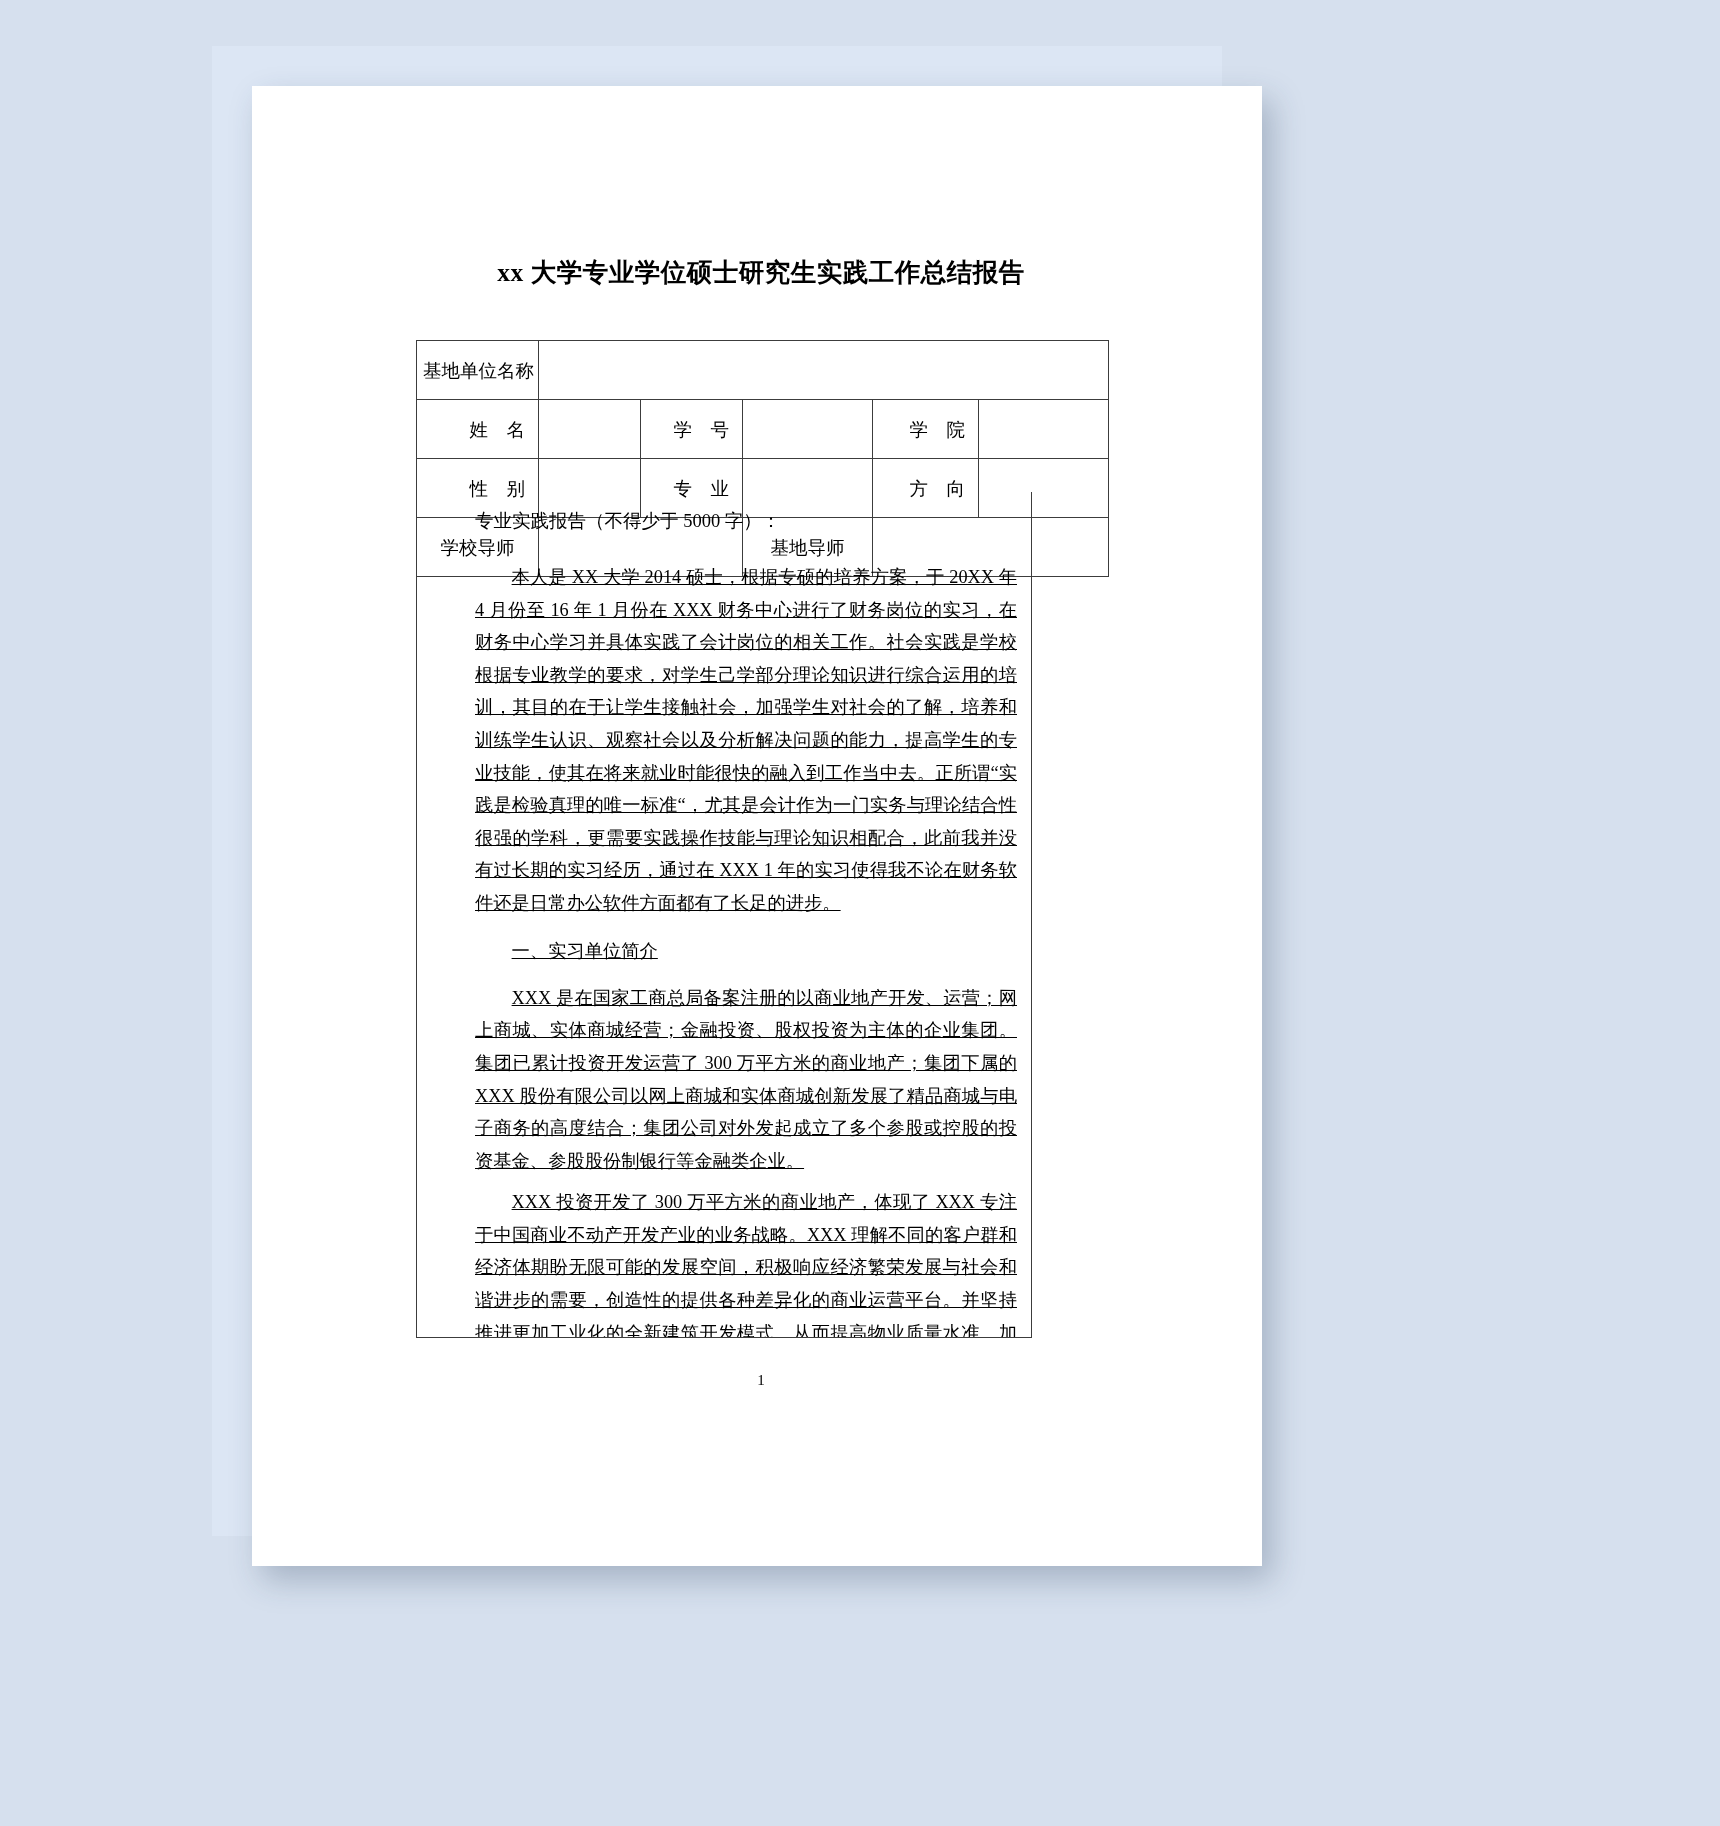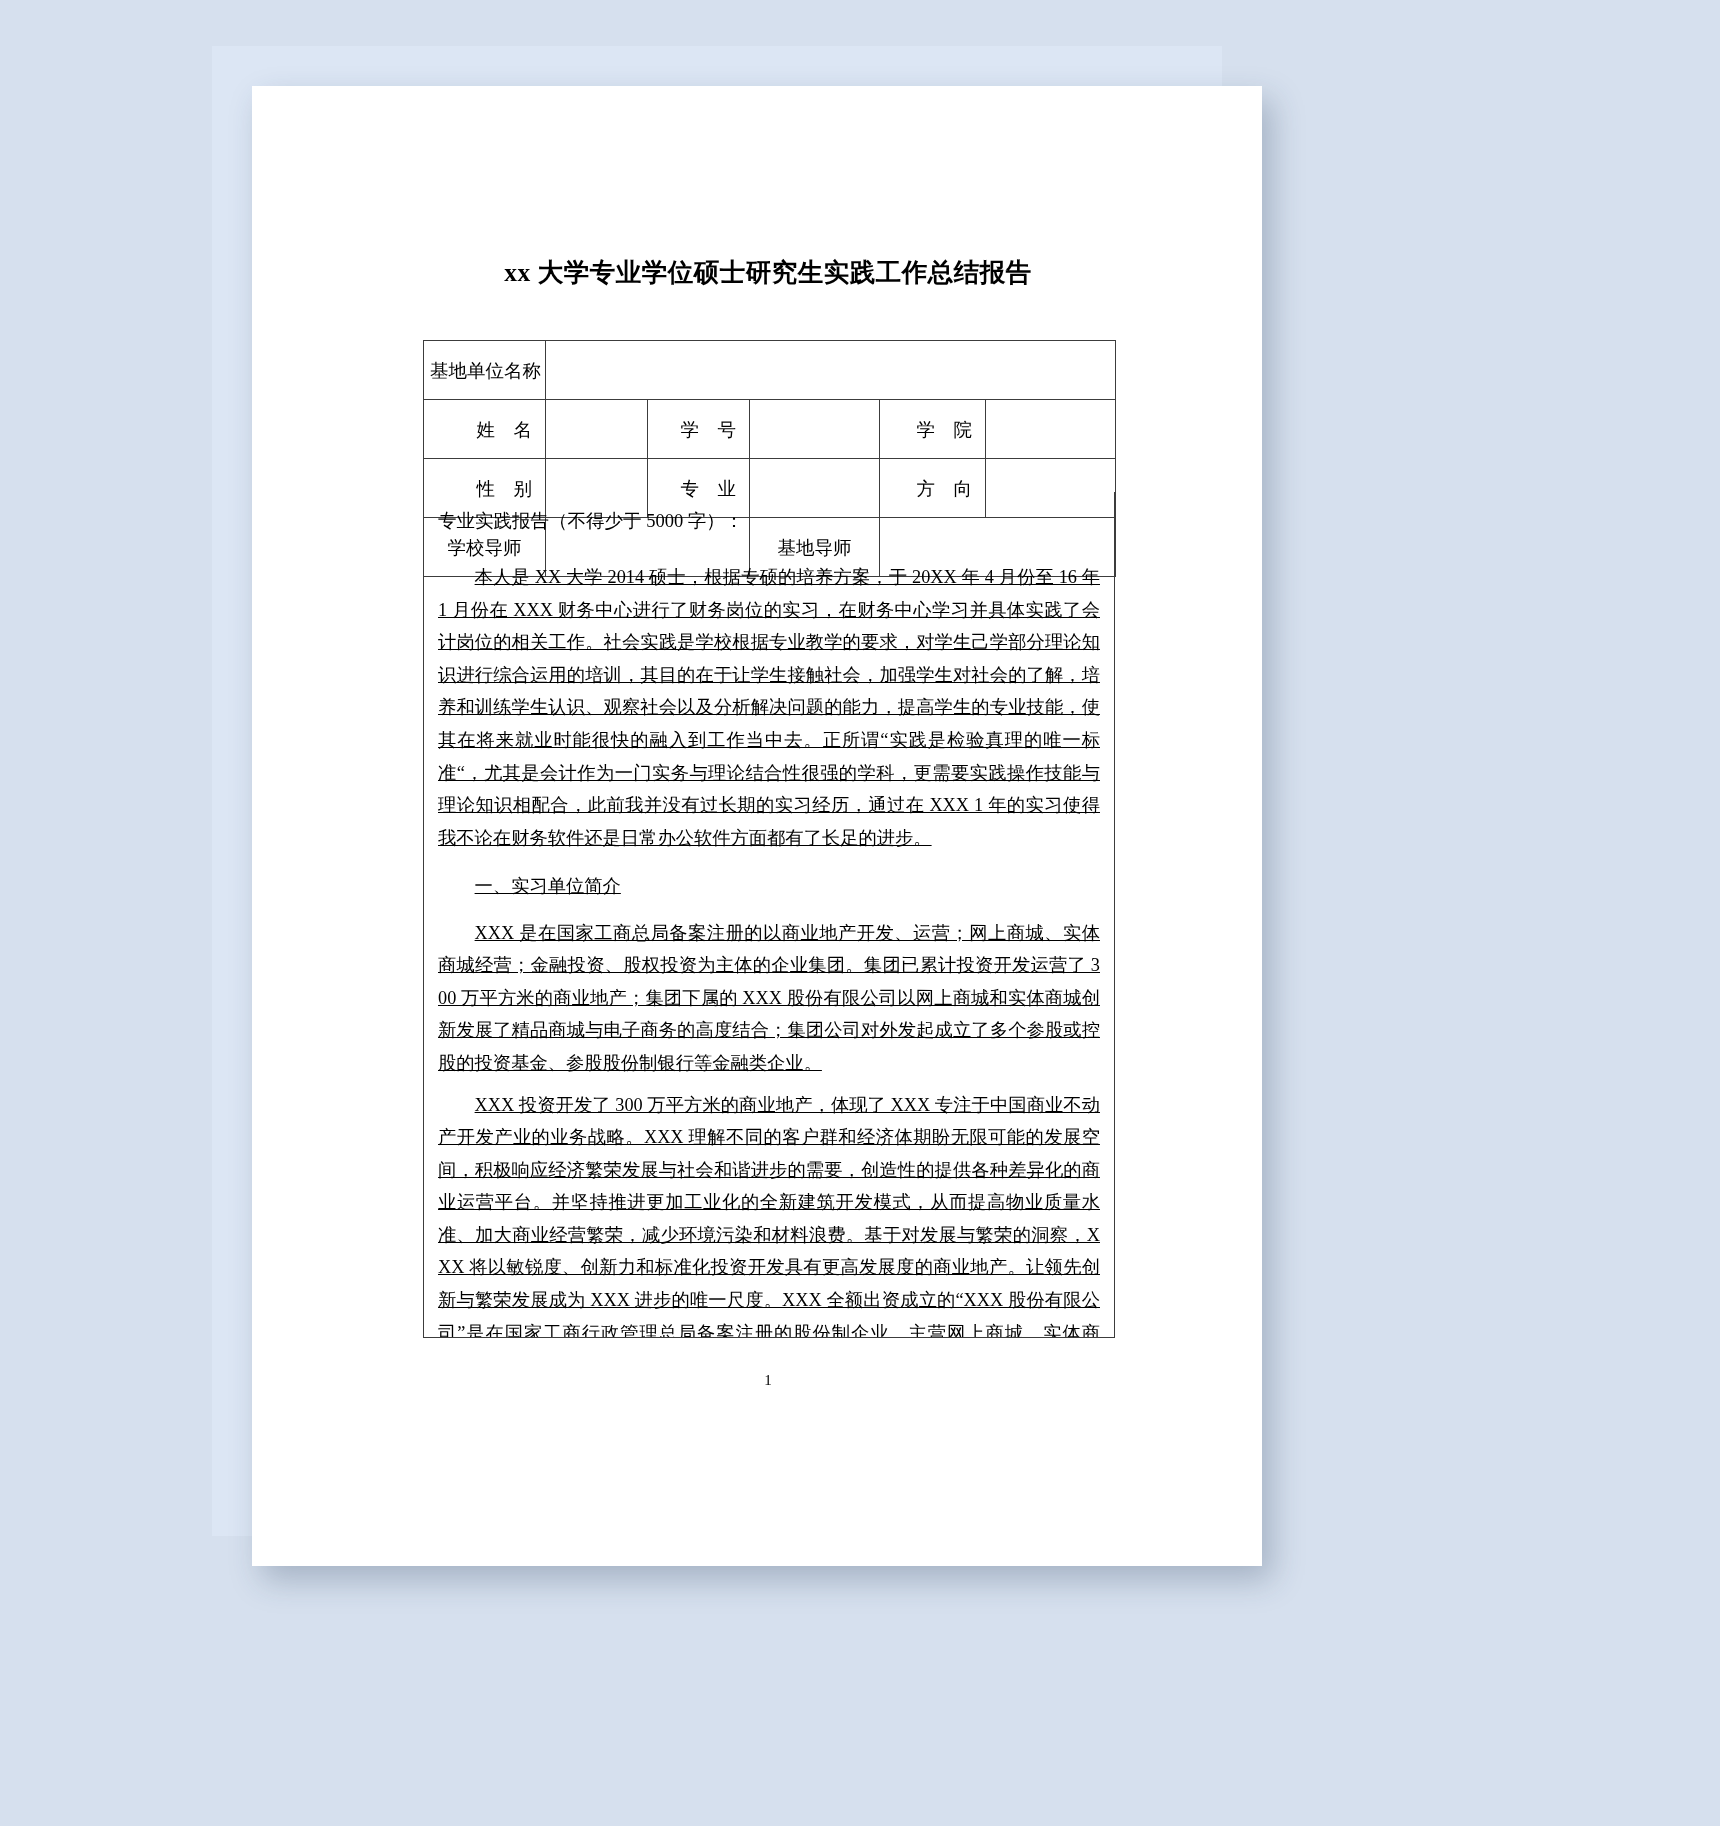--- a/index.html
+++ b/index.html
@@ -41,21 +41,21 @@
     left: 252px;
     top: 86px;
     width: 1010px;
     height: 1480px;
     background: #ffffff;
     box-sizing: border-box;
   }
 
   #doc-body {
     position: absolute;
-    left: 11px;
+    left: 4px;
     top: 0;
     width: 1010px;
     height: 1480px;
   }
 
   
   #title-block {
     position: absolute;
     left: 60px;
     top: 170px;
@@ -105,26 +105,27 @@
     letter-spacing: 7px;
     text-indent: 7px;
   }
   .val { background: #fff; }
 
   
   #content-box {
     position: absolute;
     left: 160px;
     top: 406px;
-    width: 692px;
+    width: 616px;
     height: 846px;
     border: 1px solid #3c3c3c;
     border-top: none;
     box-sizing: border-box;
     overflow: hidden;
+    padding-left: 44px;
   }
   #content-inner {
     padding: 12px 14px 0 14px;
   }
 
   .prompt-line {
     font-size: 18.5px;
     line-height: 1.9;
     color: #000;
     margin: 0 0 22px 0;

